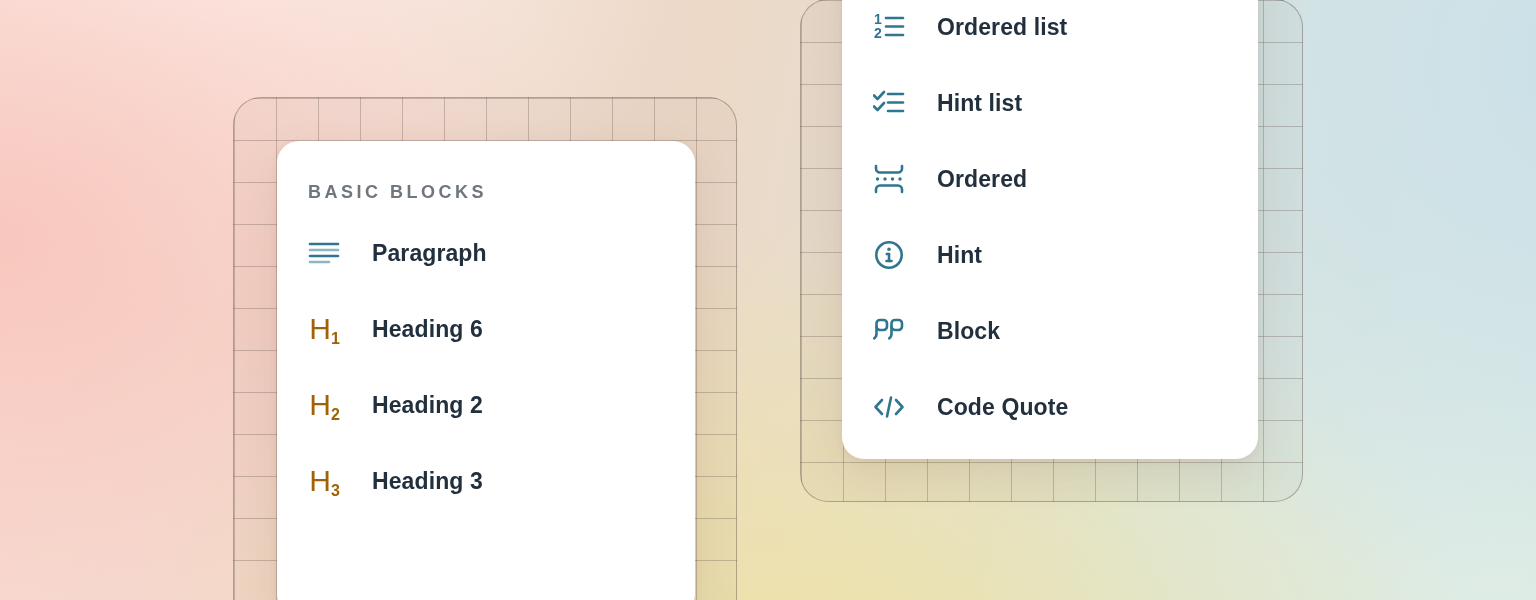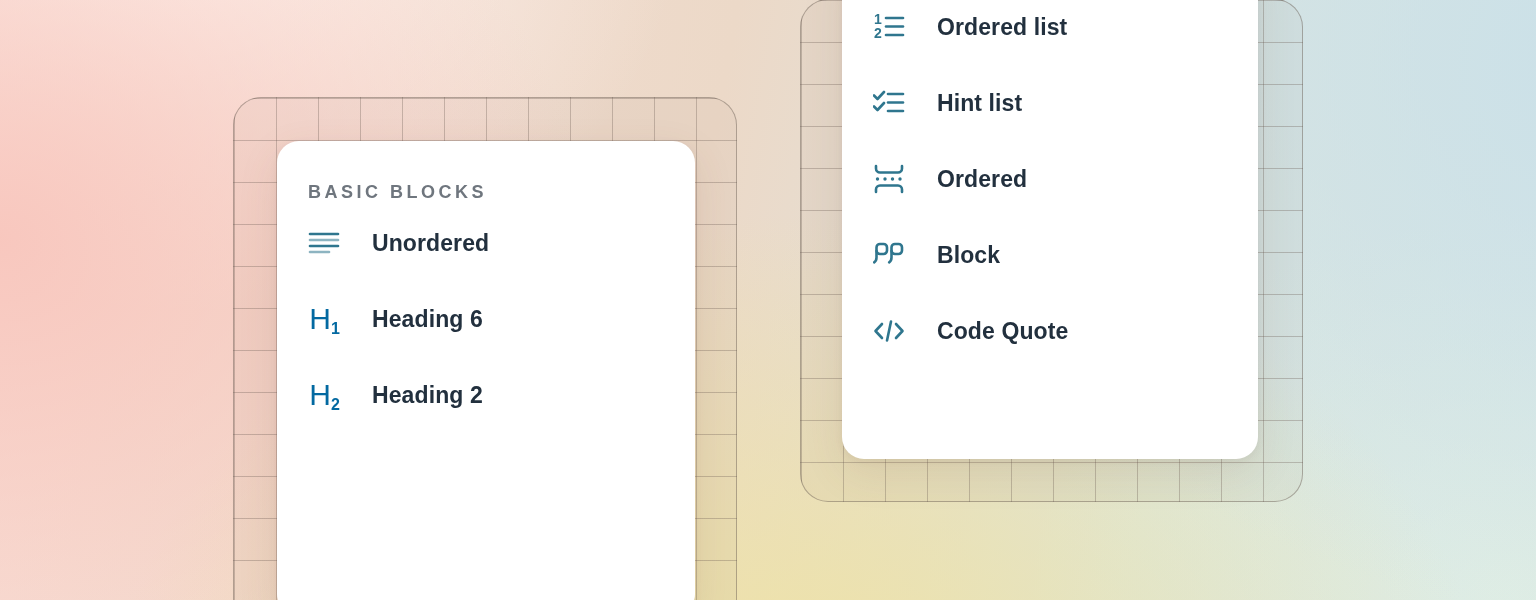--- a/index.html
+++ b/index.html
@@ -29,39 +29,39 @@
   .panel-right { left:800px; top:-1px;  width:503px; height:503px; }
   .menu-card {
     position:absolute;
     background:#ffffff;
     border-radius:22px;
     box-shadow:0 14px 40px rgba(120,80,60,0.12), 0 2px 8px rgba(60,40,30,0.05);
   }
   .card-left  { left:277px; top:141px; width:418px; height:475px; }
   .card-right { left:842px; top:-50px; width:416px; height:509px; padding-top:39px; }
   .section-title {
-    margin:38px 0 0 31px;
+    margin:38px 0 10px 31px;
     font-size:18px; line-height:26px; font-weight:700;
     letter-spacing:3.5px; color:#6F767E;
   }
   .menu-item {
     display:flex; align-items:center;
     height:76px; padding-left:31px; cursor:pointer;
   }
   .icon-box {
     width:32px; height:32px; flex:0 0 32px; margin-right:32px;
     display:flex; align-items:center; justify-content:center;
   }
   .icon-box svg { display:block; }
   .item-label {
     font-size:23px; font-weight:700; color:#22303E; letter-spacing:0.1px;
     white-space:nowrap;
   }
   .h-icon {
-    font-size:30px; font-weight:400; color:#0369a1; line-height:1;
+    font-size:30px; font-weight:400; color:#a16207; line-height:1;
     letter-spacing:-1px; white-space:nowrap;
   }
   .h-icon .sub {
     font-size:16px; font-weight:700; position:relative; top:5px; left:1px;
     letter-spacing:0;
   }
   svg .stroke {
     fill:none; stroke:#2F768E; stroke-width:2.6;
     stroke-linecap:round; stroke-linejoin:round;
   }
@@ -83,37 +83,43 @@
 
   <div class="menu-item">
     <span class="icon-box">
       <svg width="32" height="32" viewBox="0 0 32 32">
         <line class="stroke" x1="2" y1="7" x2="30" y2="7"></line>
         <line class="stroke dim" x1="2" y1="13" x2="30" y2="13"></line>
         <line class="stroke" x1="2" y1="19" x2="30" y2="19"></line>
         <line class="stroke dim" x1="2" y1="25" x2="21" y2="25"></line>
       </svg>
     </span>
-    <span class="item-label">Unordered</span>
+    <span class="item-label">Paragraph</span>
   </div>
 
   <div class="menu-item">
     <span class="icon-box">
       <span class="h-icon"><span>H</span><span class="sub">1</span></span>
     </span>
     <span class="item-label">Heading 6</span>
   </div>
 
   <div class="menu-item">
     <span class="icon-box">
       <span class="h-icon"><span>H</span><span class="sub">2</span></span>
     </span>
     <span class="item-label">Heading 2</span>
   </div>
 
+  <div class="menu-item">
+    <span class="icon-box">
+      <span class="h-icon"><span>H</span><span class="sub">3</span></span>
+    </span>
+    <span class="item-label">Heading 3</span>
+  </div>
 
 </div>
 
 <div class="menu-card card-right">
 
   <div class="menu-item">
     <span class="icon-box">
       <svg width="32" height="32" viewBox="0 0 32 32">
         <text class="num" x="1" y="13">1</text>
         <text class="num" x="1" y="27">2</text>
@@ -145,20 +151,32 @@
         <circle class="fill" cx="4.5" cy="16" r="1.7"></circle>
         <circle class="fill" cx="12" cy="16" r="1.7"></circle>
         <circle class="fill" cx="19.5" cy="16" r="1.7"></circle>
         <circle class="fill" cx="27" cy="16" r="1.7"></circle>
         <path class="stroke" d="M3 29 v-2.5 c0 -2.2 1.8 -4 4 -4 h18 c2.2 0 4 1.8 4 4 V29"></path>
       </svg>
     </span>
     <span class="item-label">Ordered</span>
   </div>
 
+  <div class="menu-item">
+    <span class="icon-box">
+      <svg width="32" height="32" viewBox="0 0 32 32">
+        <circle class="stroke" cx="16" cy="16" r="12.7"></circle>
+        <circle class="fill" cx="16" cy="10.2" r="1.8"></circle>
+        <line class="stroke" x1="13.8" y1="15" x2="16" y2="15"></line>
+        <line class="stroke" x1="16" y1="15" x2="16" y2="22"></line>
+        <line class="stroke" x1="13.5" y1="22" x2="18.5" y2="22"></line>
+      </svg>
+    </span>
+    <span class="item-label">Hint</span>
+  </div>
 
   <div class="menu-item">
     <span class="icon-box">
       <svg width="32" height="32" viewBox="0 0 32 32">
         <rect class="stroke" x="3.5" y="5" width="10.5" height="10" rx="3.4"></rect>
         <path class="stroke" d="M3.5 12 v6.5 c0 2.6 -0.7 3.8 -2.3 4.8"></path>
         <rect class="stroke" x="18.5" y="5" width="10.5" height="10" rx="3.4"></rect>
         <path class="stroke" d="M18.5 12 v6.5 c0 2.6 -0.7 3.8 -2.3 4.8"></path>
       </svg>
     </span>

